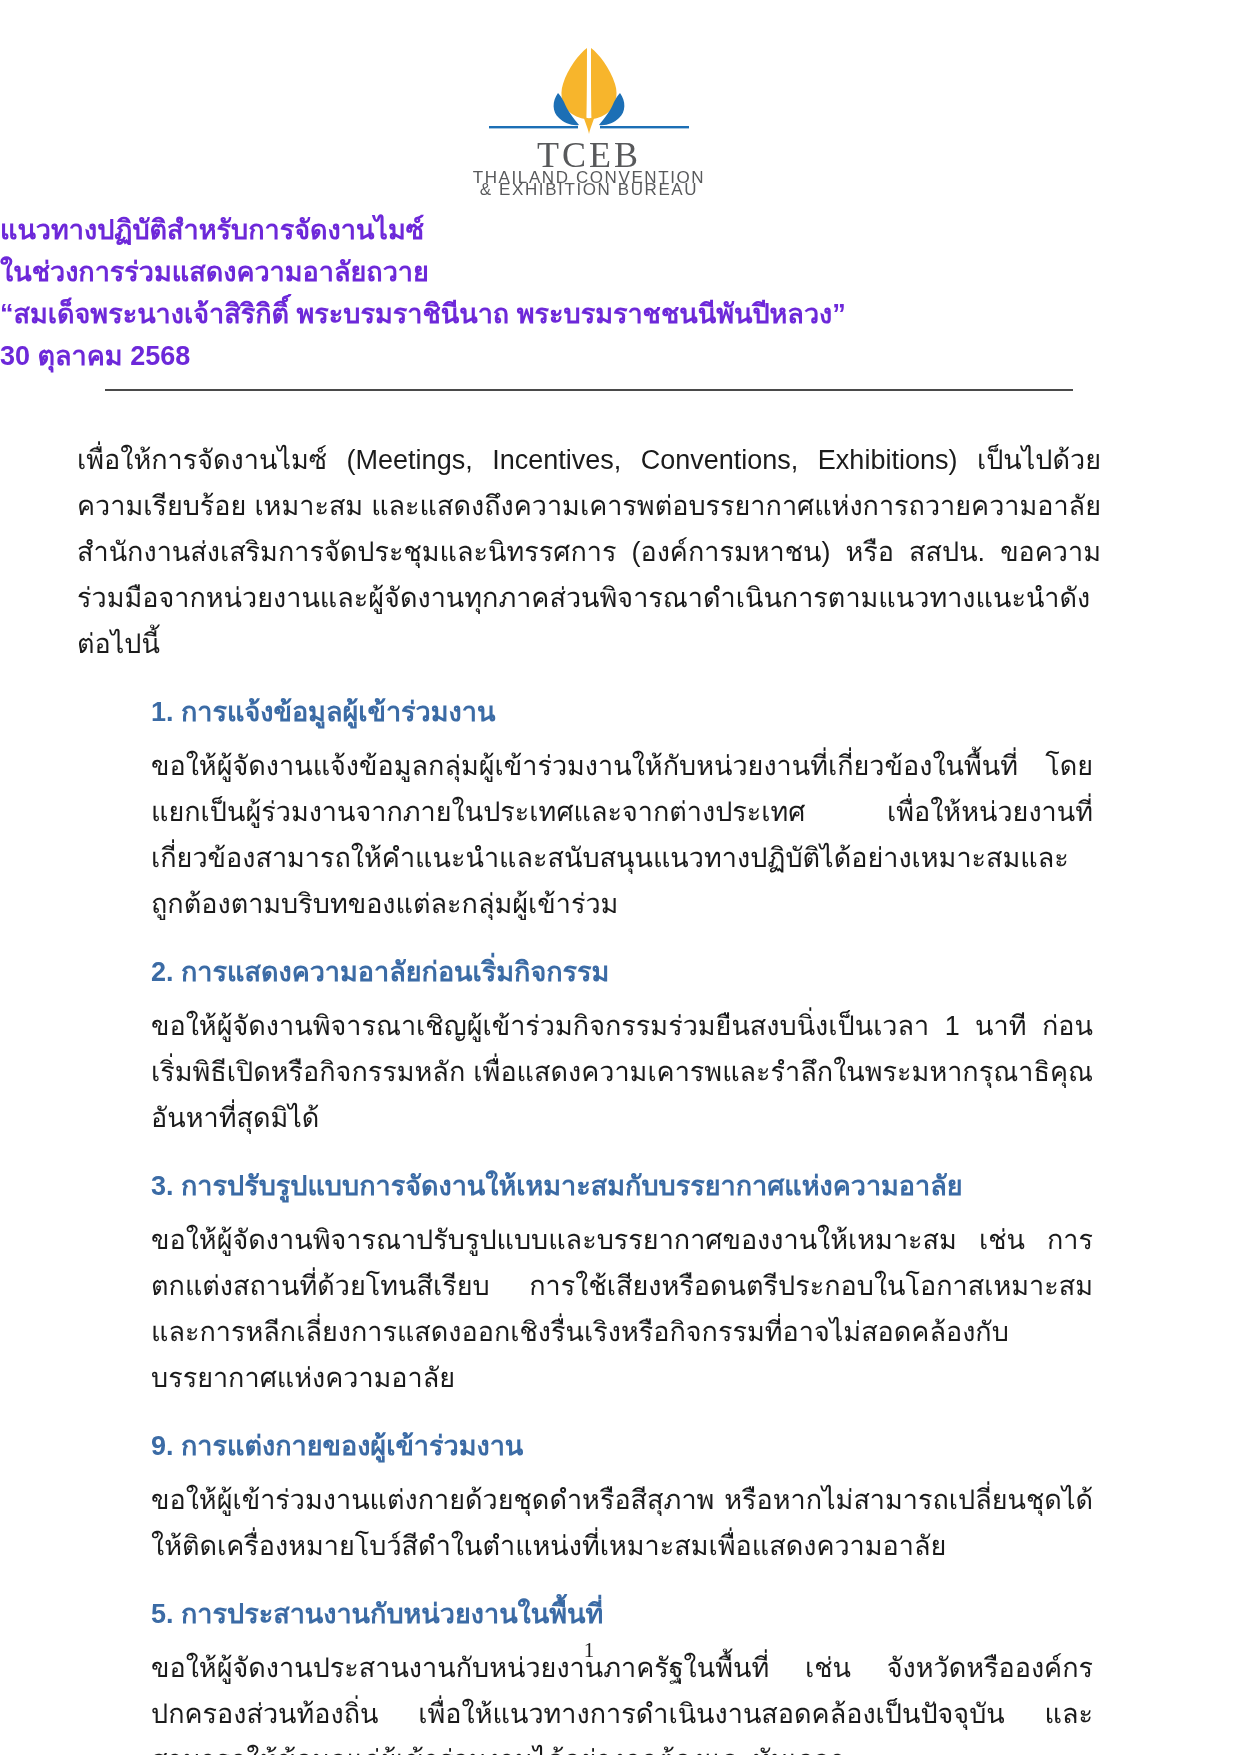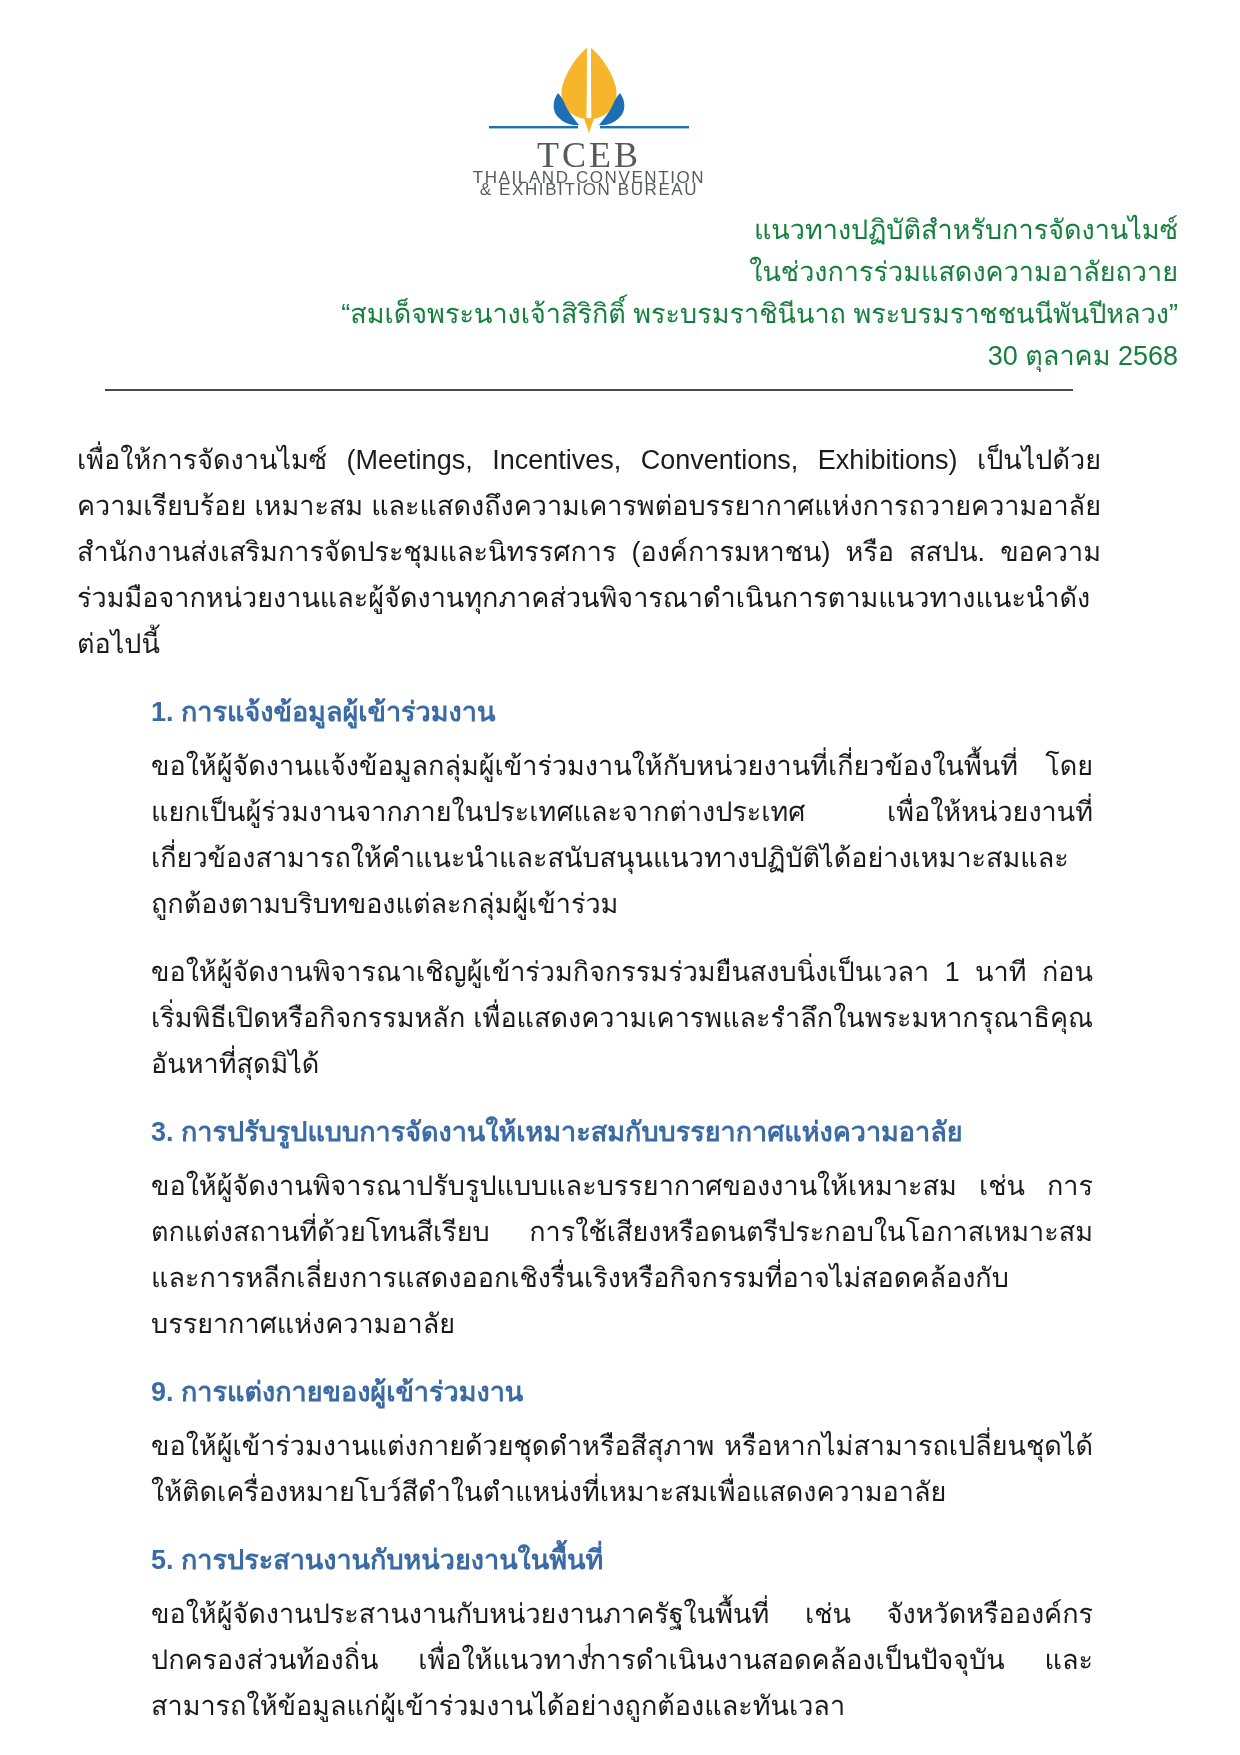--- a/index.html
+++ b/index.html
@@ -43,24 +43,24 @@
   .logo-subtitle {
     font-size: 17px;
     line-height: 12px;
     font-weight: normal;
     letter-spacing: 1.6px;
     color: #58595b;
   }
   .title-block {
     margin-top: 10px;
     font-size: 27px;
-    font-weight: normal;
+    font-weight: bold;
     line-height: 42px;
-    text-align: right;
-    color: #15803d;
+    text-align: left;
+    color: #6d28d9;
   }
   .rule {
     border: none;
     border-top: 2px solid #4a4a4a;
     margin: 12px 105px 0 105px;
   }
   .content {
     padding: 0 77px;
   }
   .intro {
@@ -134,20 +134,21 @@
   <main class="content">
 
     <p class="intro">เพื่อให้การจัดงานไมซ์ (Meetings, Incentives, Conventions, Exhibitions) เป็นไปด้วยความเรียบร้อย เหมาะสม และแสดงถึงความเคารพต่อบรรยากาศแห่งการถวายความอาลัย สำนักงานส่งเสริมการจัดประชุมและนิทรรศการ (องค์การมหาชน) หรือ สสปน. ขอความร่วมมือจากหน่วยงานและผู้จัดงานทุกภาคส่วนพิจารณาดำเนินการตามแนวทางแนะนำดังต่อไปนี้</p>
 
     <section class="sec">
       <h2 class="sec-heading">1. การแจ้งข้อมูลผู้เข้าร่วมงาน</h2>
       <p class="sec-body">ขอให้ผู้จัดงานแจ้งข้อมูลกลุ่มผู้เข้าร่วมงานให้กับหน่วยงานที่เกี่ยวข้องในพื้นที่ โดยแยกเป็นผู้ร่วมงานจากภายในประเทศและจากต่างประเทศ เพื่อให้หน่วยงานที่เกี่ยวข้องสามารถให้คำแนะนำและสนับสนุนแนวทางปฏิบัติได้อย่างเหมาะสมและถูกต้องตามบริบทของแต่ละกลุ่มผู้เข้าร่วม</p>
     </section>
 
     <section class="sec">
+      <h2 class="sec-heading">2. การแสดงความอาลัยก่อนเริ่มกิจกรรม</h2>
       <p class="sec-body">ขอให้ผู้จัดงานพิจารณาเชิญผู้เข้าร่วมกิจกรรมร่วมยืนสงบนิ่งเป็นเวลา 1 นาที ก่อนเริ่มพิธีเปิดหรือกิจกรรมหลัก เพื่อแสดงความเคารพและรำลึกในพระมหากรุณาธิคุณอันหาที่สุดมิได้</p>
     </section>
 
     <section class="sec">
       <h2 class="sec-heading">3. การปรับรูปแบบการจัดงานให้เหมาะสมกับบรรยากาศแห่งความอาลัย</h2>
       <p class="sec-body">ขอให้ผู้จัดงานพิจารณาปรับรูปแบบและบรรยากาศของงานให้เหมาะสม เช่น การตกแต่งสถานที่ด้วยโทนสีเรียบ การใช้เสียงหรือดนตรีประกอบในโอกาสเหมาะสม และการหลีกเลี่ยงการแสดงออกเชิงรื่นเริงหรือกิจกรรมที่อาจไม่สอดคล้องกับบรรยากาศแห่งความอาลัย</p>
     </section>
 
     <section class="sec">
       <h2 class="sec-heading">9. การแต่งกายของผู้เข้าร่วมงาน</h2>

